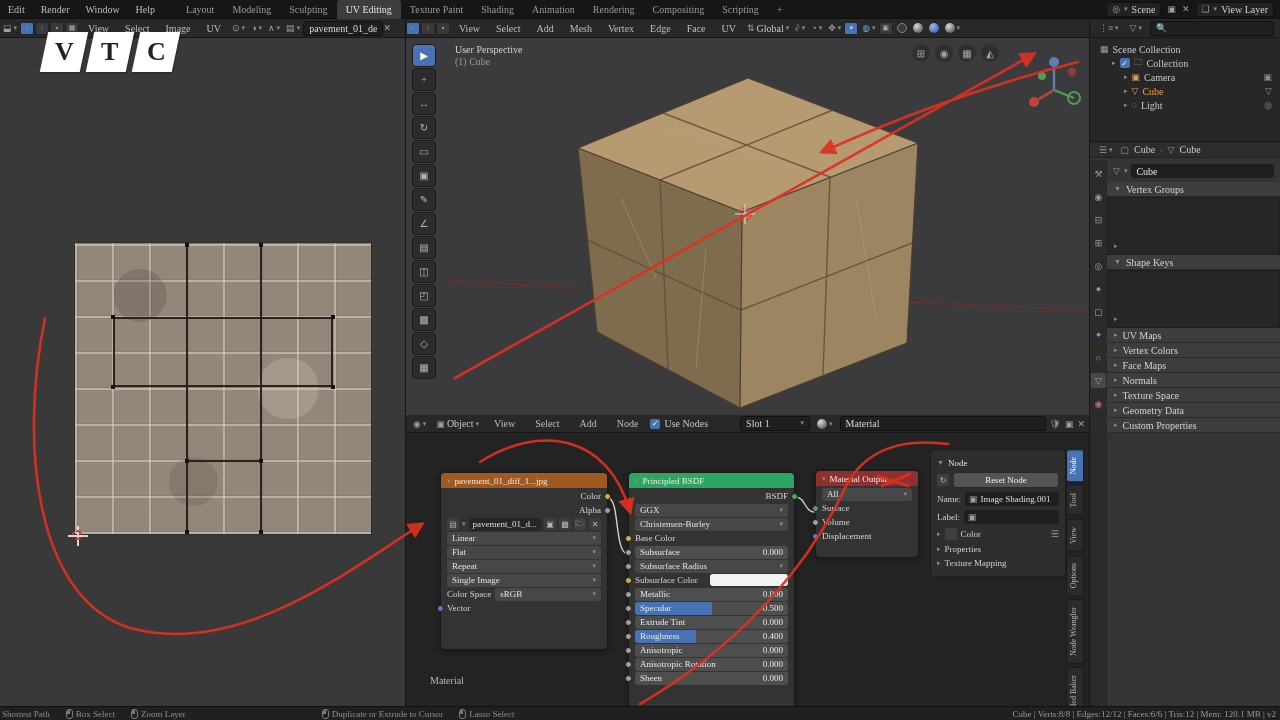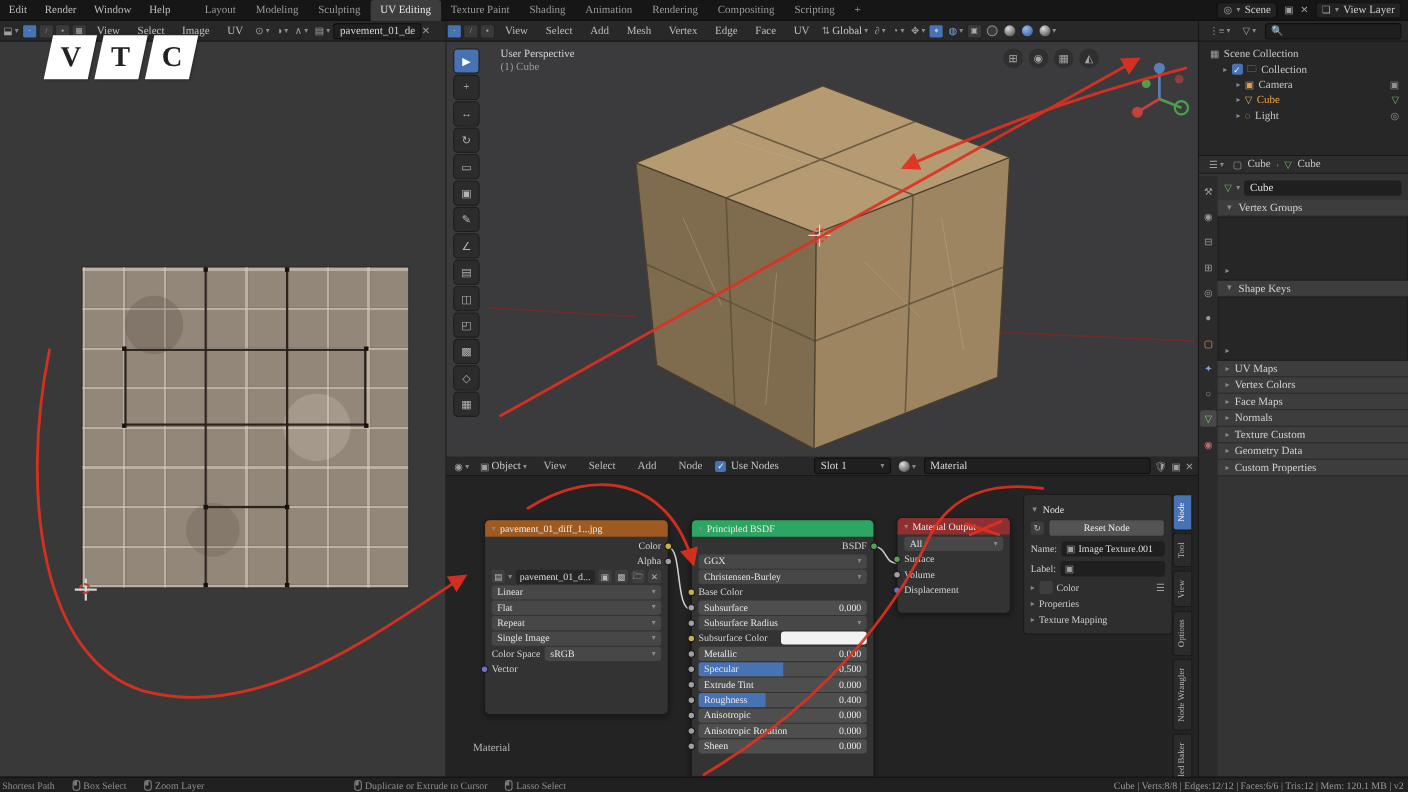--- a/index.html
+++ b/index.html
@@ -577,21 +577,21 @@
           <span>Node</span>
         </div>
       <div class="np-row">
           <span class="miniic">↻</span>
           <span class="npbtn">Reset Node</span>
         </div>
       <div class="np-row">
           <span>Name:</span>
         <span class="np-field">
             <span class="ic">▣</span>
-            <span>Image Texture.001</span>
+            <span>Image Shading.001</span>
           </span>
         </div>
       <div class="np-row">
           <span>Label:</span>
         <span class="np-field">
             <span class="ic">▣</span>
           </span>
         </div>
       <div class="np-row">
           <span class="caret">▸</span>
@@ -708,21 +708,21 @@
       <div class="psec">
           <span class="caret">▸</span>
           <span>Face Maps</span>
         </div>
       <div class="psec">
           <span class="caret">▸</span>
           <span>Normals</span>
         </div>
       <div class="psec">
           <span class="caret">▸</span>
-          <span>Texture Custom</span>
+          <span>Texture Space</span>
         </div>
       <div class="psec">
           <span class="caret">▸</span>
           <span>Geometry Data</span>
         </div>
       <div class="psec">
           <span class="caret">▸</span>
           <span>Custom Properties</span>
         </div>
     </div>

